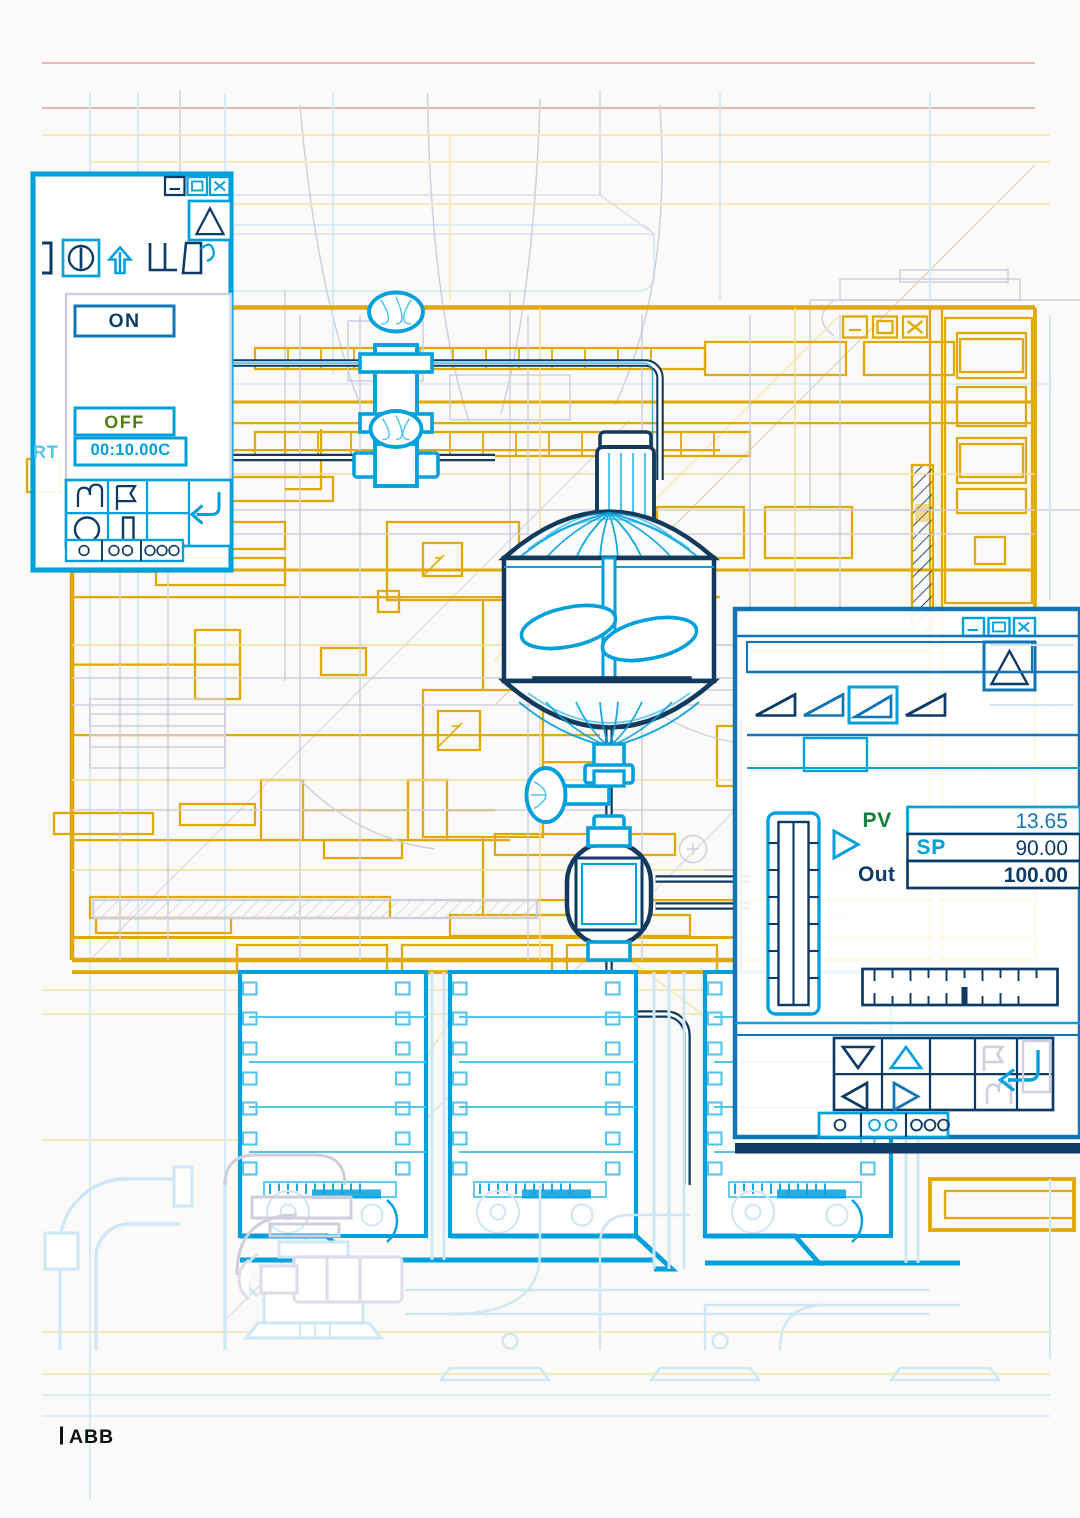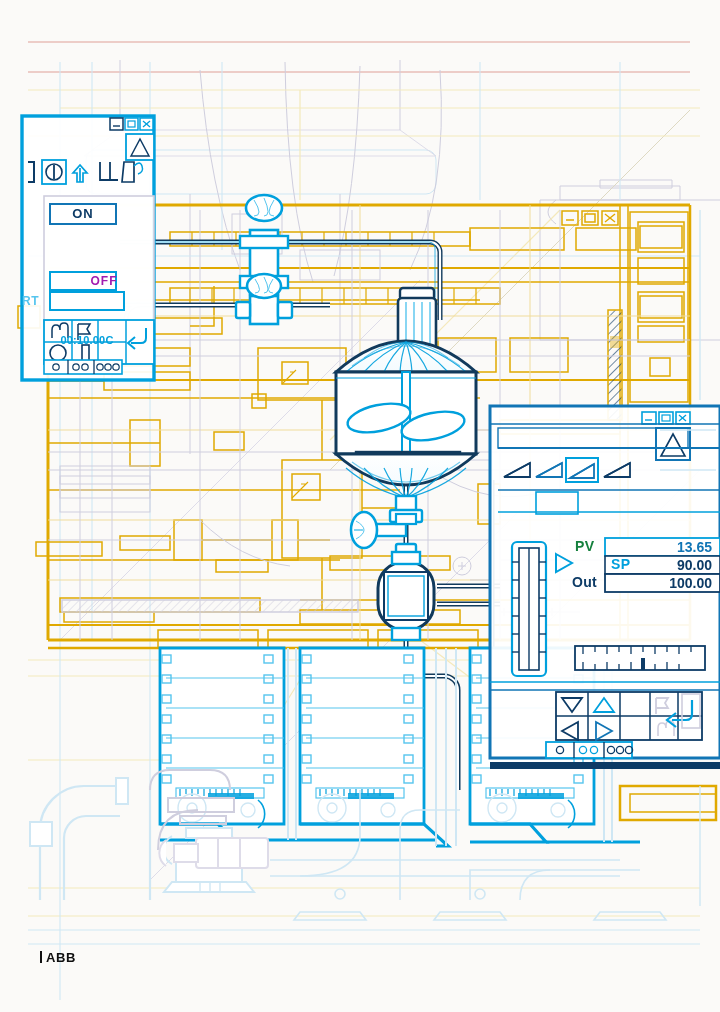--- a/index.html
+++ b/index.html
@@ -851,31 +851,31 @@
   <g stroke="#cfe7f4" fill="none" stroke-width="1.4">
     <line x1="700" y1="210" x2="700" y2="400"></line>
     <path d="M660 430 h56"></path>
         <path d="M660 470 h56"></path>
     <path d="M700 786 v120"></path>
   </g>
 </svg>
 
 <div class="hmi-text" style="left:50px;top:206px;width:66px;text-align:center;font-size:13px;font-weight:bold;color:#0d3b66;letter-spacing:1px;">ON</div>
 
-<div class="hmi-text" style="left:50px;top:274px;width:66px;text-align:center;font-size:12px;font-weight:bold;color:#a21caf;letter-spacing:1px;padding-left:21px;">OFF</div>
+<div class="hmi-text" style="left:50px;top:274px;width:66px;text-align:center;font-size:12px;font-weight:bold;color:#4d7c0f;letter-spacing:1px;">OFF</div>
 
 <div class="hmi-text" style="left:22px;top:294px;font-size:12px;font-weight:bold;color:#56c5ee;letter-spacing:.5px;">RT</div>
 
-<div class="hmi-text" style="left:52px;top:294px;width:70px;text-align:center;font-size:11px;font-weight:bold;color:#00a0dd;letter-spacing:.2px;margin-top:40px;">00:10.00C</div>
+<div class="hmi-text" style="left:52px;top:294px;width:70px;text-align:center;font-size:11px;font-weight:bold;color:#00a0dd;letter-spacing:.2px;">00:10.00C</div>
 
 <div class="hmi-text" style="left:575px;top:538px;font-size:14px;font-weight:bold;color:#15803d;letter-spacing:.5px;">PV</div>
-<div class="hmi-text num" style="left:605px;top:539px;width:107px;font-size:14px;font-weight:bold;color:#1175b5;">13.65</div>
+<div class="hmi-text num" style="left:605px;top:539px;width:107px;font-size:14px;font-weight:normal;color:#1175b5;">13.65</div>
 
 <div class="hmi-text" style="left:575px;top:556px;font-size:14px;font-weight:bold;color:#00a0dd;letter-spacing:.5px;margin-left:36px;">SP</div>
-<div class="hmi-text num" style="left:605px;top:557px;width:107px;font-size:14px;font-weight:bold;color:#0d3b66;">90.00</div>
+<div class="hmi-text num" style="left:605px;top:557px;width:107px;font-size:14px;font-weight:normal;color:#0d3b66;">90.00</div>
 
 <div class="hmi-text" style="left:572px;top:574px;font-size:14px;font-weight:bold;color:#0d3b66;letter-spacing:.3px;text-align:right;">Out</div>
 <div class="hmi-text num" style="left:605px;top:575px;width:107px;font-size:14px;font-weight:bold;color:#0d3b66;">100.00</div>
 
 <div id="brand">
   <span class="bar"></span><span>ABB</span>
 </div>
 
 </div>
 

